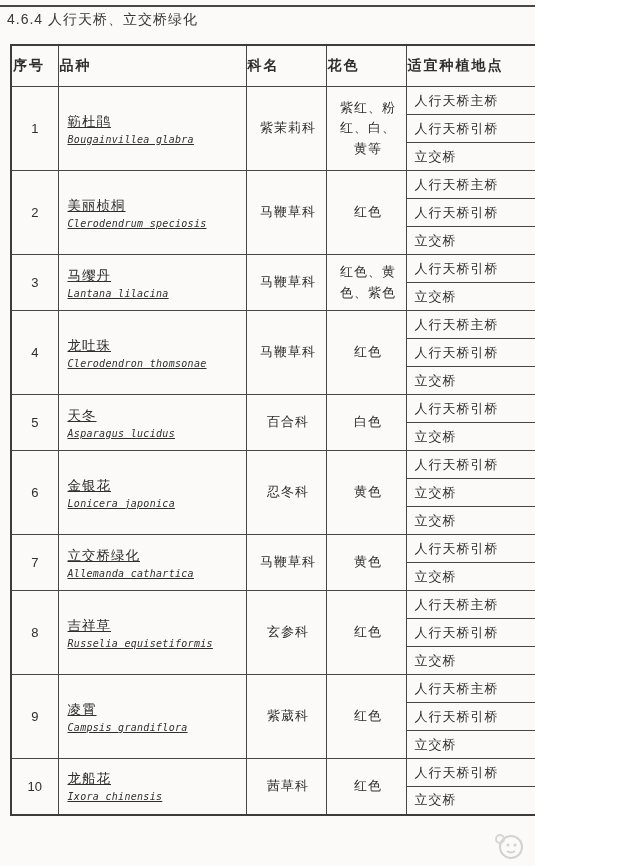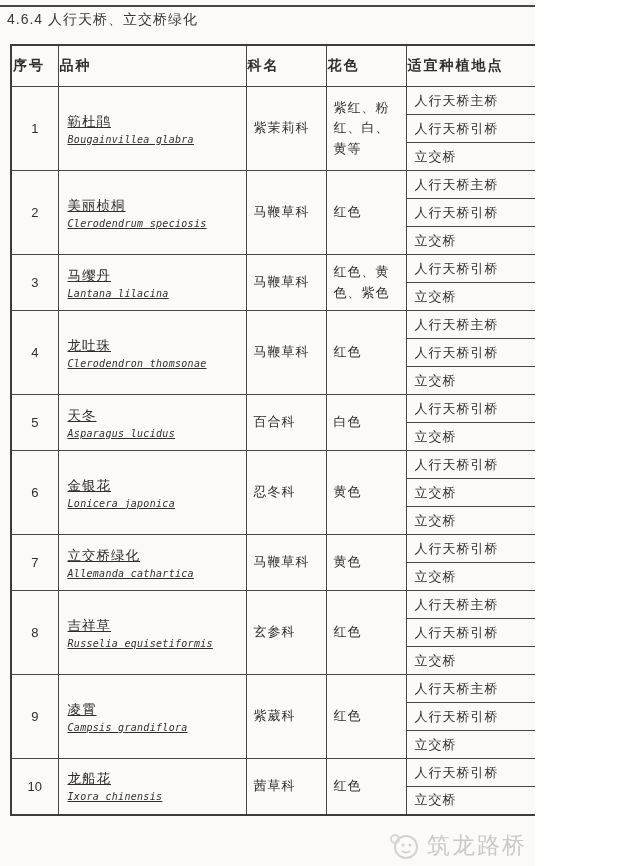--- a/index.html
+++ b/index.html
@@ -53,21 +53,21 @@
   td.c-no { text-align: center; font-size: 13px; }
   td.c-variety { padding: 2px 4px 2px 9px; vertical-align: middle; text-decoration: underline; }
   .name-cn { font-size: 13.5px; letter-spacing: 1px; margin-bottom: 3px; }
   .name-latin {
     font-family: "DejaVu Sans Mono", "Liberation Mono", monospace;
     font-style: italic;
     font-size: 10px;
     letter-spacing: 0.3px;
     white-space: nowrap;
   }
-  td.c-family, td.c-color { padding: 2px 3px 2px 7px; letter-spacing: 1px; line-height: 1.55; }
+  td.c-family, td.c-color { padding: 2px 3px 2px 7px; letter-spacing: 1px; line-height: 1.55; text-align: center; }
   td.c-loc { padding: 0 2px 0 8px; letter-spacing: 1px; }
   .watermark {
     position: absolute;
     right: 8px; bottom: 5px;
     display: flex;
     align-items: center;
     gap: 5px;
     color: #c9c9c9;
     font-size: 23px;
     letter-spacing: 2px;
@@ -265,16 +265,15 @@
   </table>
 
   <div class="watermark">
     <svg width="34" height="30" viewBox="0 0 34 30">
       <circle cx="18" cy="16" r="11" fill="none" stroke="#d2d2d2" stroke-width="2"></circle>
       <circle cx="7" cy="8" r="4" fill="none" stroke="#d6d6d6" stroke-width="2"></circle>
       <circle cx="15" cy="14" r="1.6" fill="#d2d2d2"></circle>
       <circle cx="22" cy="14" r="1.6" fill="#d2d2d2"></circle>
       <path d="M14 20 q4 3 8 0" fill="none" stroke="#d2d2d2" stroke-width="1.8"></path>
     </svg>
-    <span>筑龙路桥</span>
   </div>
 
 </div>
 
 </body></html>

